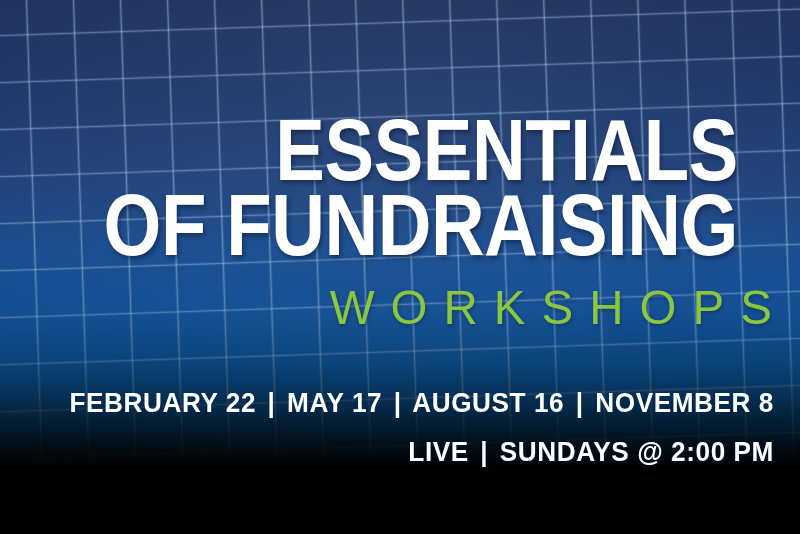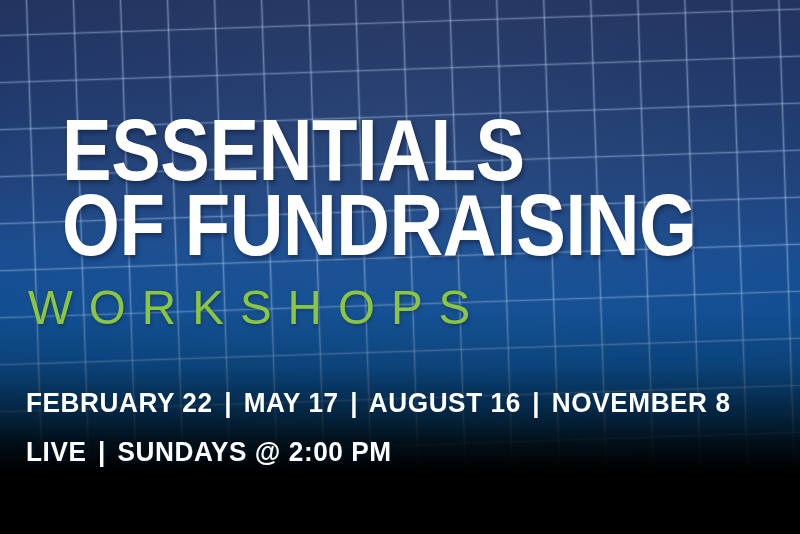--- a/index.html
+++ b/index.html
@@ -80,21 +80,21 @@
     pointer-events: none;
   }
 
   
   .content {
     position: absolute;
     inset: 0;
     display: flex;
     flex-direction: column;
     align-items: center;
-    text-align: left;
+    text-align: right;
     border-radius: 23px;
   }
 
   .headline {
     color: #ffffff;
     font-weight: 700;
     font-size: 88px;
     line-height: 0.855;
     letter-spacing: -0.5px;
     text-transform: uppercase;

